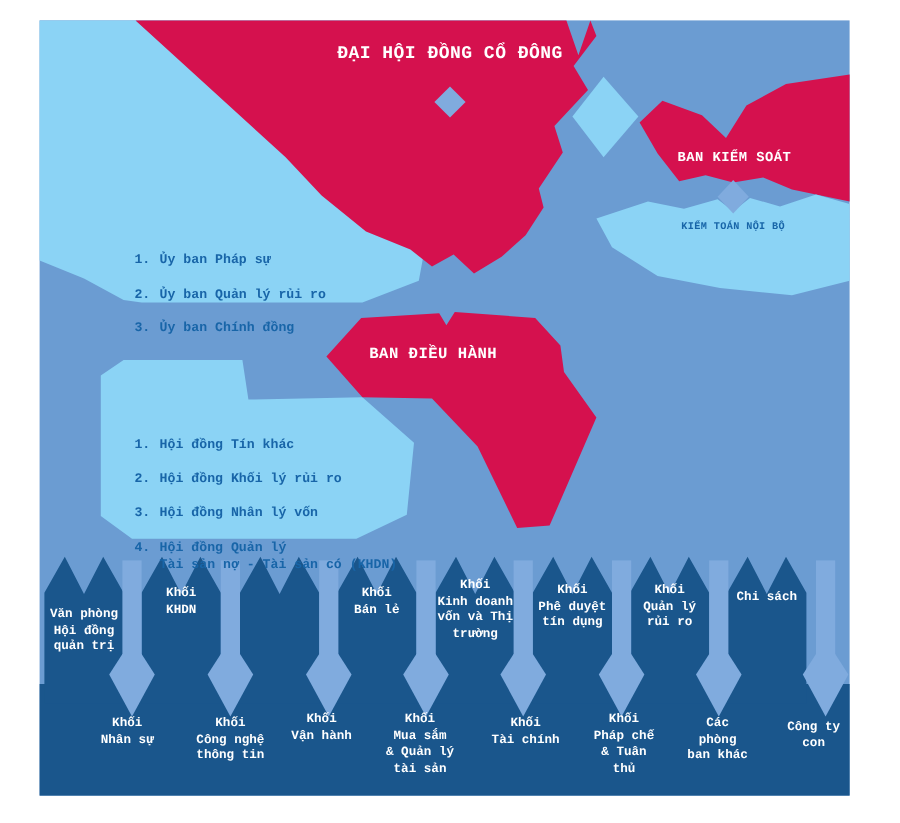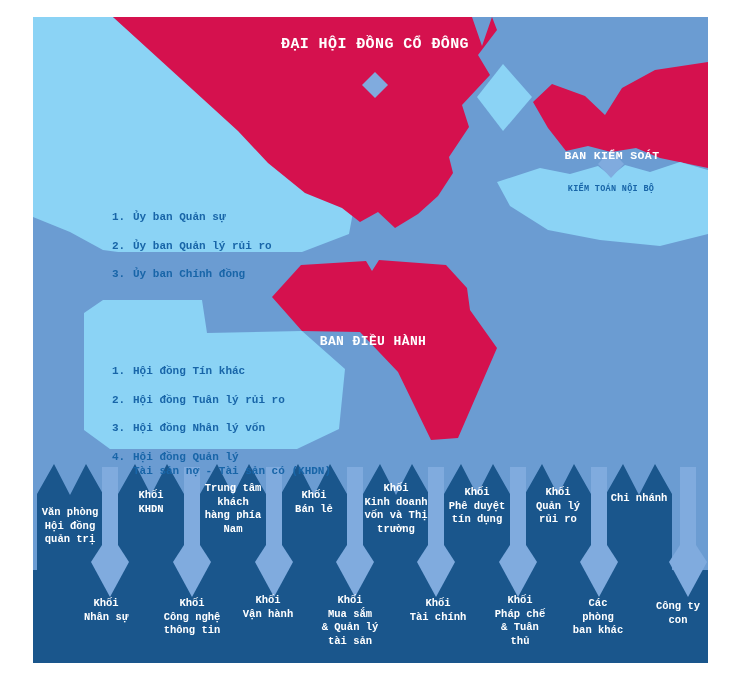--- a/index.html
+++ b/index.html
@@ -6,21 +6,21 @@
   #stage{
     position:relative;width:750px;height:686px;background:#ffffff;overflow:hidden;
     font-family:Liberation Mono, monospace;
     padding-left:32px;
   }
   #bg{position:absolute;left:0;top:0;width:750px;height:686px;}
   .txt{position:absolute;font-weight:bold;white-space:pre-line;}
   .title-red{color:#ffffff;letter-spacing:0.4px;text-align:center;transform:translateX(-50%);}
   .t-xl{font-size:15px;}
   .t-lg{font-size:13px;}
-  .t-md{font-size:11.5px;margin-top:24px;}
+  .t-md{font-size:11.5px;}
   .t-sm{font-size:8.5px;letter-spacing:0.3px;}
   .blue-list{color:#1865A8;font-size:11px;line-height:14.3px;}
   .blue-list .li{display:flex;}
   .blue-list .num{width:21px;flex:0 0 21px;}
   .blue-list .lbl{white-space:pre-line;}
   .ribbon-label{color:#ffffff;font-size:10.5px;line-height:13.5px;text-align:center;width:84px;}
   .band-label{color:#ffffff;font-size:10.5px;line-height:13.5px;text-align:center;width:90px;}
   .dk{color:#1865A8;text-align:center;}
 </style>
 </head>
@@ -78,58 +78,54 @@
 
     <polygon fill="#D5114E" points="272,297 301,265 366,261 372,271 379,260 446,265 467,288 470,310 497,348 458,438 431,440 398,372 360,332 302,331"></polygon>
 
     <polygon fill="#80ABDE" points="375,72 388,85 375,98 362,85"></polygon>
     <polygon fill="#80ABDE" points="611,150 624,164 611,178 598,164"></polygon>
   </svg>
 
   <div class="txt title-red t-xl" style="left:375px;top:36px;">ĐẠI HỘI ĐỒNG CỔ ĐÔNG</div>
   <div class="txt title-red t-md" style="left:612px;top:125px;">BAN KIỂM SOÁT</div>
   <div class="txt title-red t-sm dk" style="left:611px;top:184px;">KIỂM TOÁN NỘI BỘ</div>
-  <div class="txt title-red t-lg" style="left:373px;top:287px;margin-top:47px;">BAN ĐIỀU HÀNH</div>
+  <div class="txt title-red t-lg" style="left:361px;top:287px;">BAN ĐIỀU HÀNH</div>
 
   <div class="txt blue-list" style="left:112px;top:196px;">
-    <div class="li"><span class="num">1.</span><span class="lbl">Ủy ban Quản sự</span></div>
+    <div class="li"><span class="num">1.</span><span class="lbl">Ủy ban Pháp sự</span></div>
     <div class="li"><span class="num">2.</span><span class="lbl">Ủy ban Quản lý rủi ro</span></div>
     <div class="li"><span class="num">3.</span><span class="lbl">Ủy ban Chính đồng</span></div>
   </div>
 
   <div class="txt blue-list" style="left:112px;top:350px;">
     <div class="li"><span class="num">1.</span><span class="lbl">Hội đồng Tín khác</span></div>
-    <div class="li"><span class="num">2.</span><span class="lbl">Hội đồng Tuân lý rủi ro</span></div>
+    <div class="li"><span class="num">2.</span><span class="lbl">Hội đồng Khối lý rủi ro</span></div>
     <div class="li"><span class="num">3.</span><span class="lbl">Hội đồng Nhân lý vốn</span></div>
     <div class="li"><span class="num">4.</span><span class="lbl">Hội đồng Quản lý
 Tài sản nợ - Tài sản có (KHDN)</span></div>
   </div>
 
   <div class="txt ribbon-label" style="left:28px;top:506px;">Văn phòng
 Hội đồng
 quản trị</div>
   <div class="txt ribbon-label" style="left:109px;top:489px;">Khối
 KHDN</div>
-  <div class="txt ribbon-label" style="left:191px;top:482px;">Trung tâm
-khách
-hàng phía
-Nam</div>
   <div class="txt ribbon-label" style="left:272px;top:489px;">Khối
 Bán lẻ</div>
   <div class="txt ribbon-label" style="left:354px;top:482px;">Khối
 Kinh doanh
 vốn và Thị
 trường</div>
   <div class="txt ribbon-label" style="left:435px;top:486px;">Khối
 Phê duyệt
 tín dụng</div>
   <div class="txt ribbon-label" style="left:516px;top:486px;">Khối
 Quản lý
 rủi ro</div>
-  <div class="txt ribbon-label" style="left:597px;top:492px;">Chi nhánh</div>
+  <div class="txt ribbon-label" style="left:597px;top:492px;">Chi sách</div>
 
   <div class="txt band-label" style="left:61px;top:597px;">Khối
 Nhân sự</div>
   <div class="txt band-label" style="left:147px;top:597px;">Khối
 Công nghệ
 thông tin</div>
   <div class="txt band-label" style="left:223px;top:594px;">Khối
 Vận hành</div>
   <div class="txt band-label" style="left:305px;top:594px;">Khối
 Mua sắm

